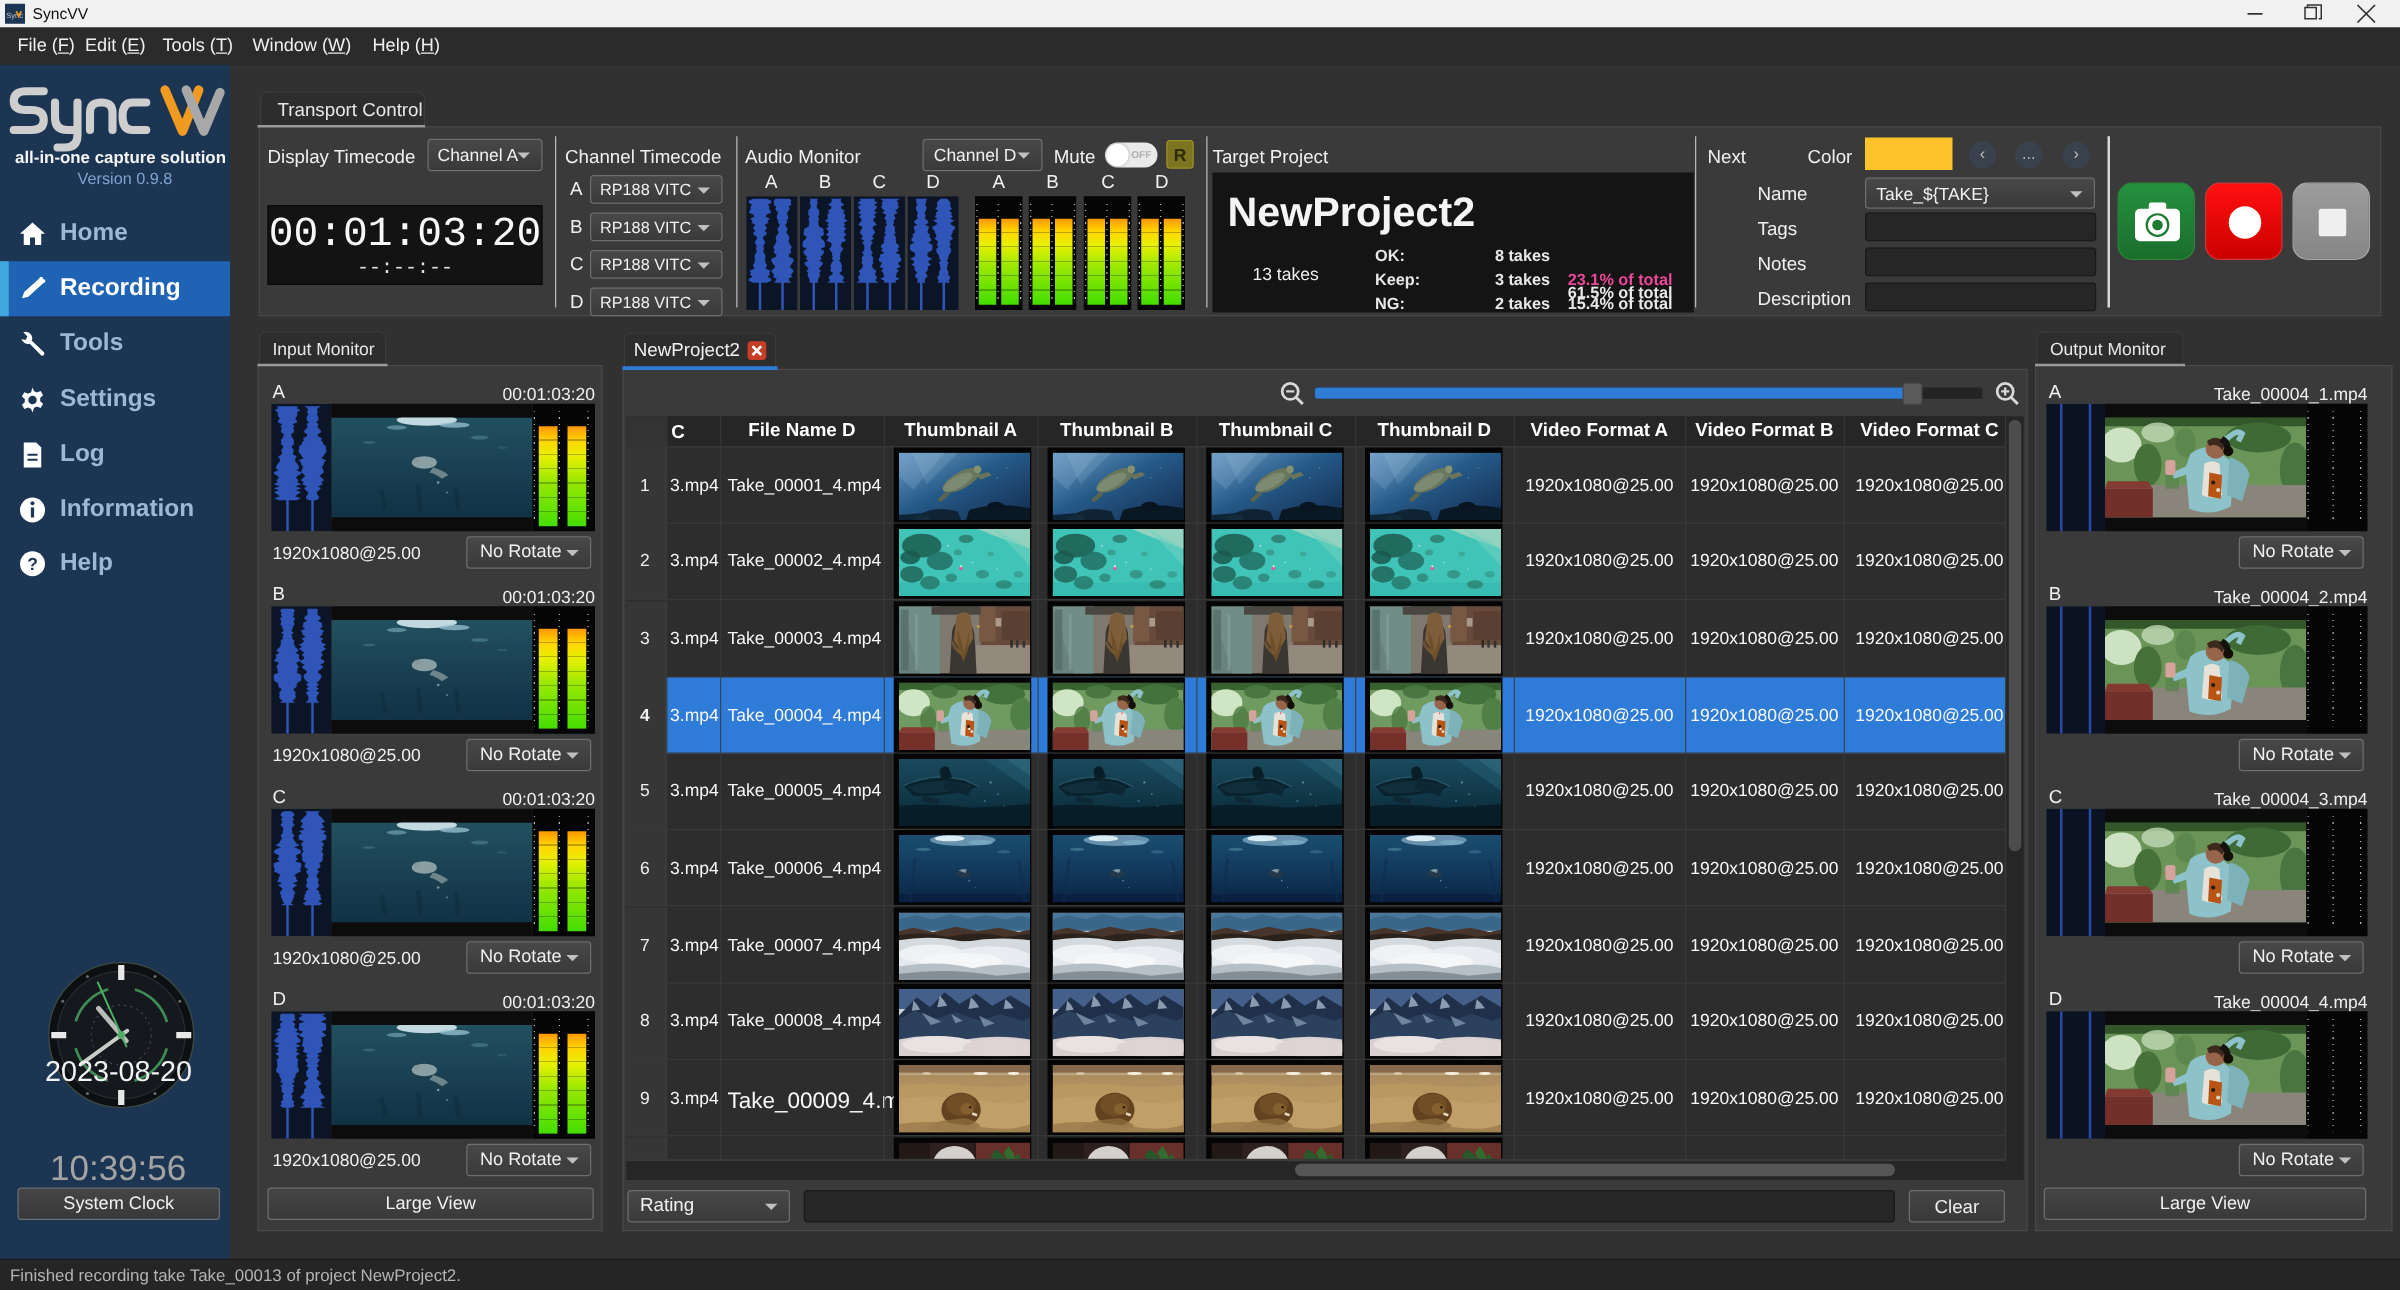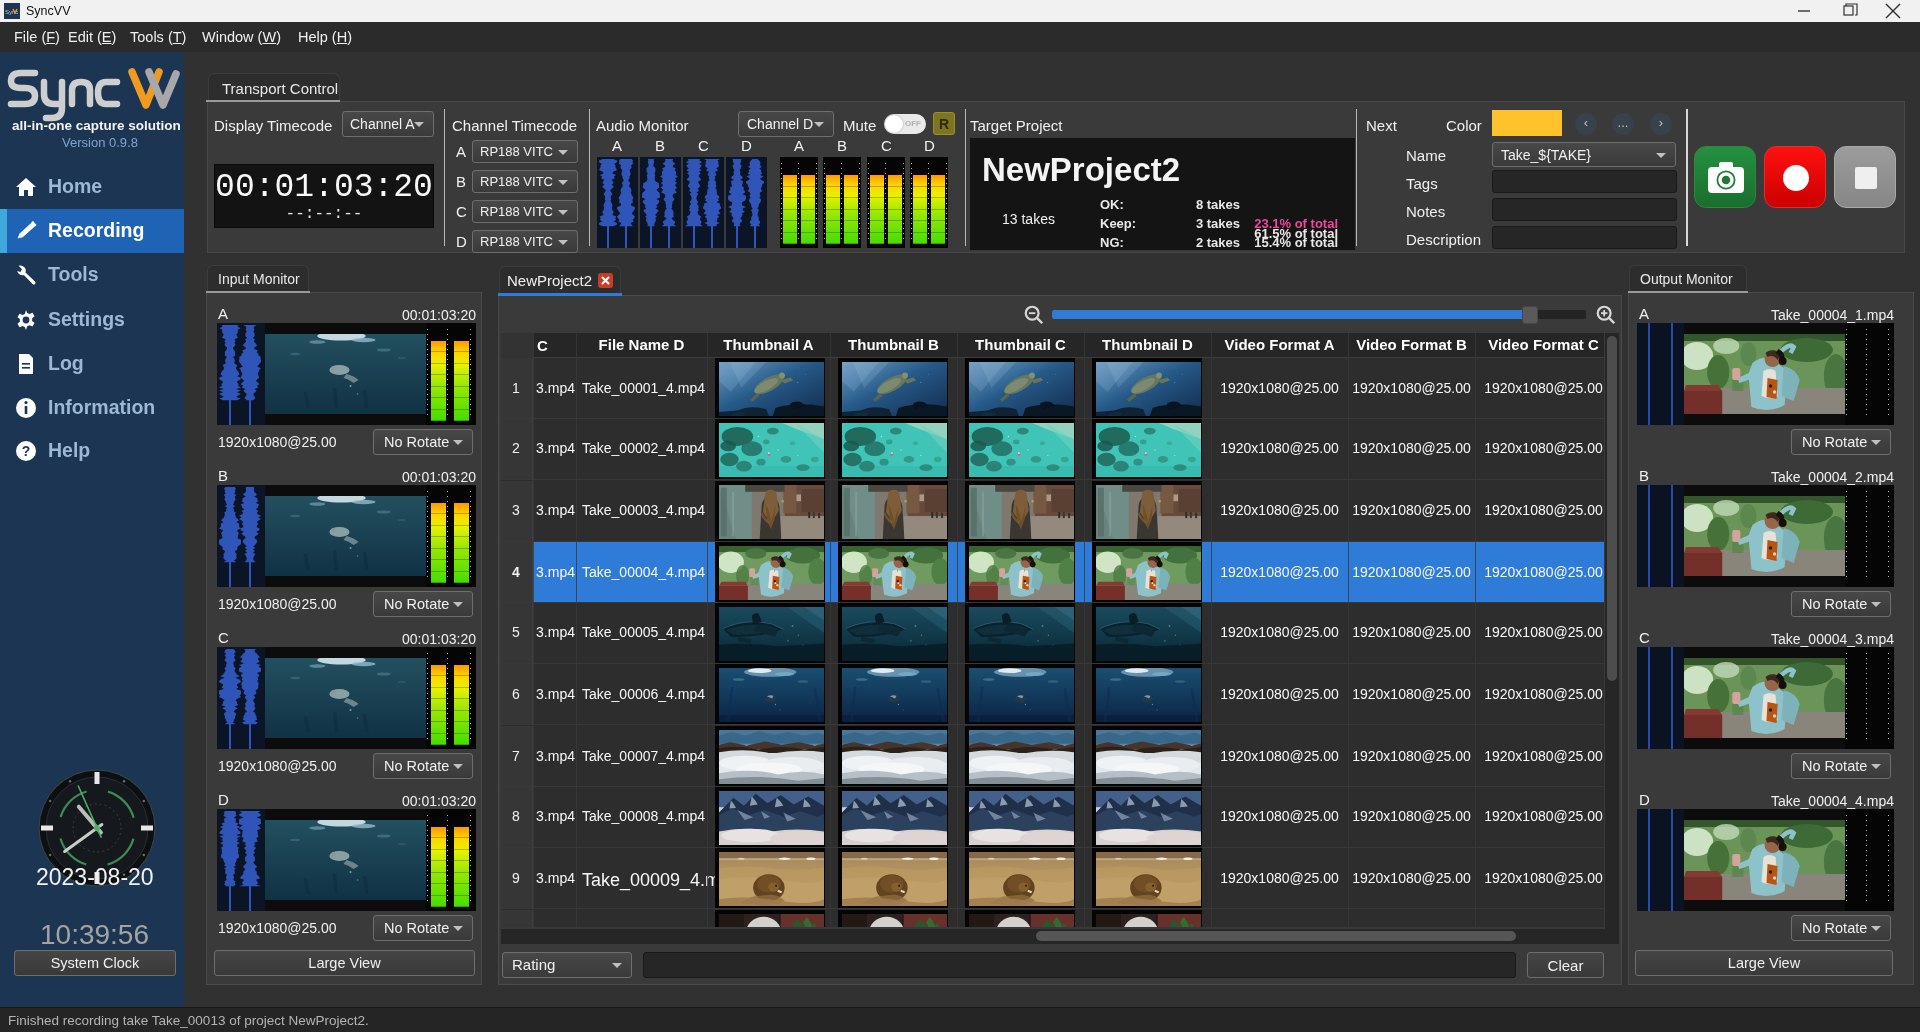--- a/index.html
+++ b/index.html
@@ -88,21 +88,21 @@
       <circle cx="50.2" cy="801.0" r="1.2" fill="#6a6f66"></circle>
       <circle cx="70.0" cy="781.2" r="1.2" fill="#6a6f66"></circle>
       <circle cx="97" cy="828" r="38" fill="none" stroke="#3f8a55" stroke-width="2.2" stroke-dasharray="38 21.7" stroke-dashoffset="48.85"></circle>
       <circle cx="97" cy="828" r="24" fill="none" stroke="#3a4248" stroke-width="1" stroke-dasharray="2 3"></circle>
       <line x1="100.9" y1="832.6" x2="78.8" y2="806.7" stroke="#b8bdb8" stroke-width="4" stroke-linecap="round"></line>
       <line x1="101.9" y1="824.5" x2="64.6" y2="851.5" stroke="#c8cdc8" stroke-width="3" stroke-linecap="round"></line>
       <line x1="101.1" y1="837.1" x2="78.3" y2="786.0" stroke="#4cae62" stroke-width="1.6" stroke-linecap="round"></line>
       <circle cx="97" cy="828" r="3" fill="#4cae62"></circle>
     </g>
   </svg>
-<div style="position:absolute;left:36px;top:844px;font-size:23px;color:#f2f2f2;font-weight:400;white-space:nowrap;line-height:1.2;margin-top:20px;">2023-08-20</div>
+<div style="position:absolute;left:36px;top:844px;font-size:23px;color:#f2f2f2;font-weight:400;white-space:nowrap;line-height:1.2;">2023-08-20</div>
 <div style="position:absolute;left:40px;top:918px;font-size:28px;color:#a3a3a3;font-weight:400;white-space:nowrap;line-height:1.2;">10:39:56</div>
 <div style="position:absolute;left:14px;top:950px;width:162px;height:26px;background:linear-gradient(#454545,#393939);border:1px solid #6e6e6e;border-radius:3px;color:#f0f0f0;font-size:14.5px;display:flex;align-items:center;justify-content:center;">System Clock</div>
 <div style="position:absolute;left:207px;top:101px;width:1698px;height:152px;background:#3a3a3a;border:1px solid #484848;"></div>
 <div style="position:absolute;left:208px;top:73px;width:132px;height:29px;background:#2d2d2d;border:1px solid #3c3c3c;border-bottom:none;border-radius:6px 6px 0 0;"></div>
 <div style="position:absolute;left:222px;top:80px;font-size:15px;color:#e8e8e8;font-weight:400;white-space:nowrap;line-height:1.2;">Transport Control</div>
 <div style="position:absolute;left:206px;top:100px;width:134px;height:2px;background:#9a9a9a;"></div>
 <div style="position:absolute;left:214px;top:117px;font-size:15px;color:#f0f0f0;font-weight:400;white-space:nowrap;line-height:1.2;">Display Timecode</div>
 <div style="position:absolute;left:342px;top:111px;width:92px;height:26px;background:linear-gradient(#484848,#3a3a3a);border:1px solid #6e6e6e;border-radius:3px;">
     <span style="position:absolute;left:7px;top:50%;transform:translateY(-52%);font-size:14px;color:#f0f0f0;white-space:nowrap">Channel A</span>
     <span style="position:absolute;right:9px;top:50%;margin-top:-2px;width:0;height:0;border-left:5px solid transparent;border-right:5px solid transparent;border-top:5px solid #c0c0c0"></span>

